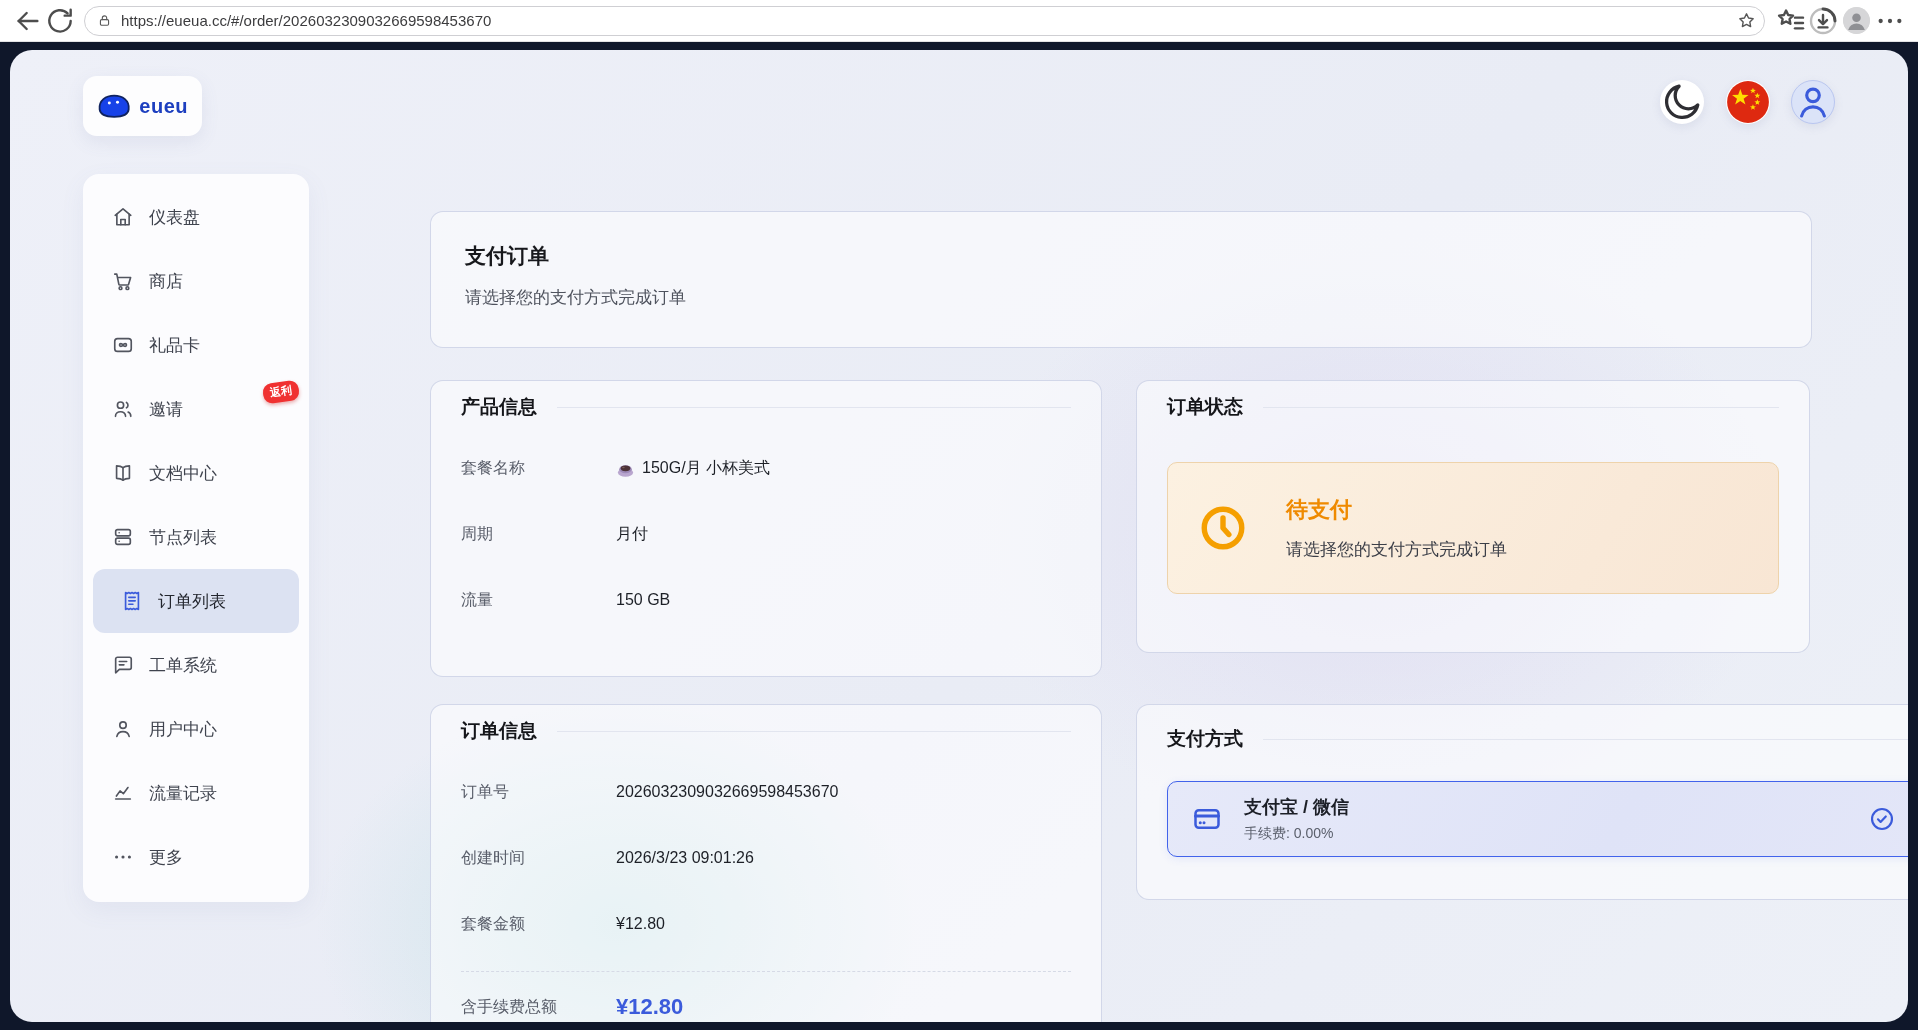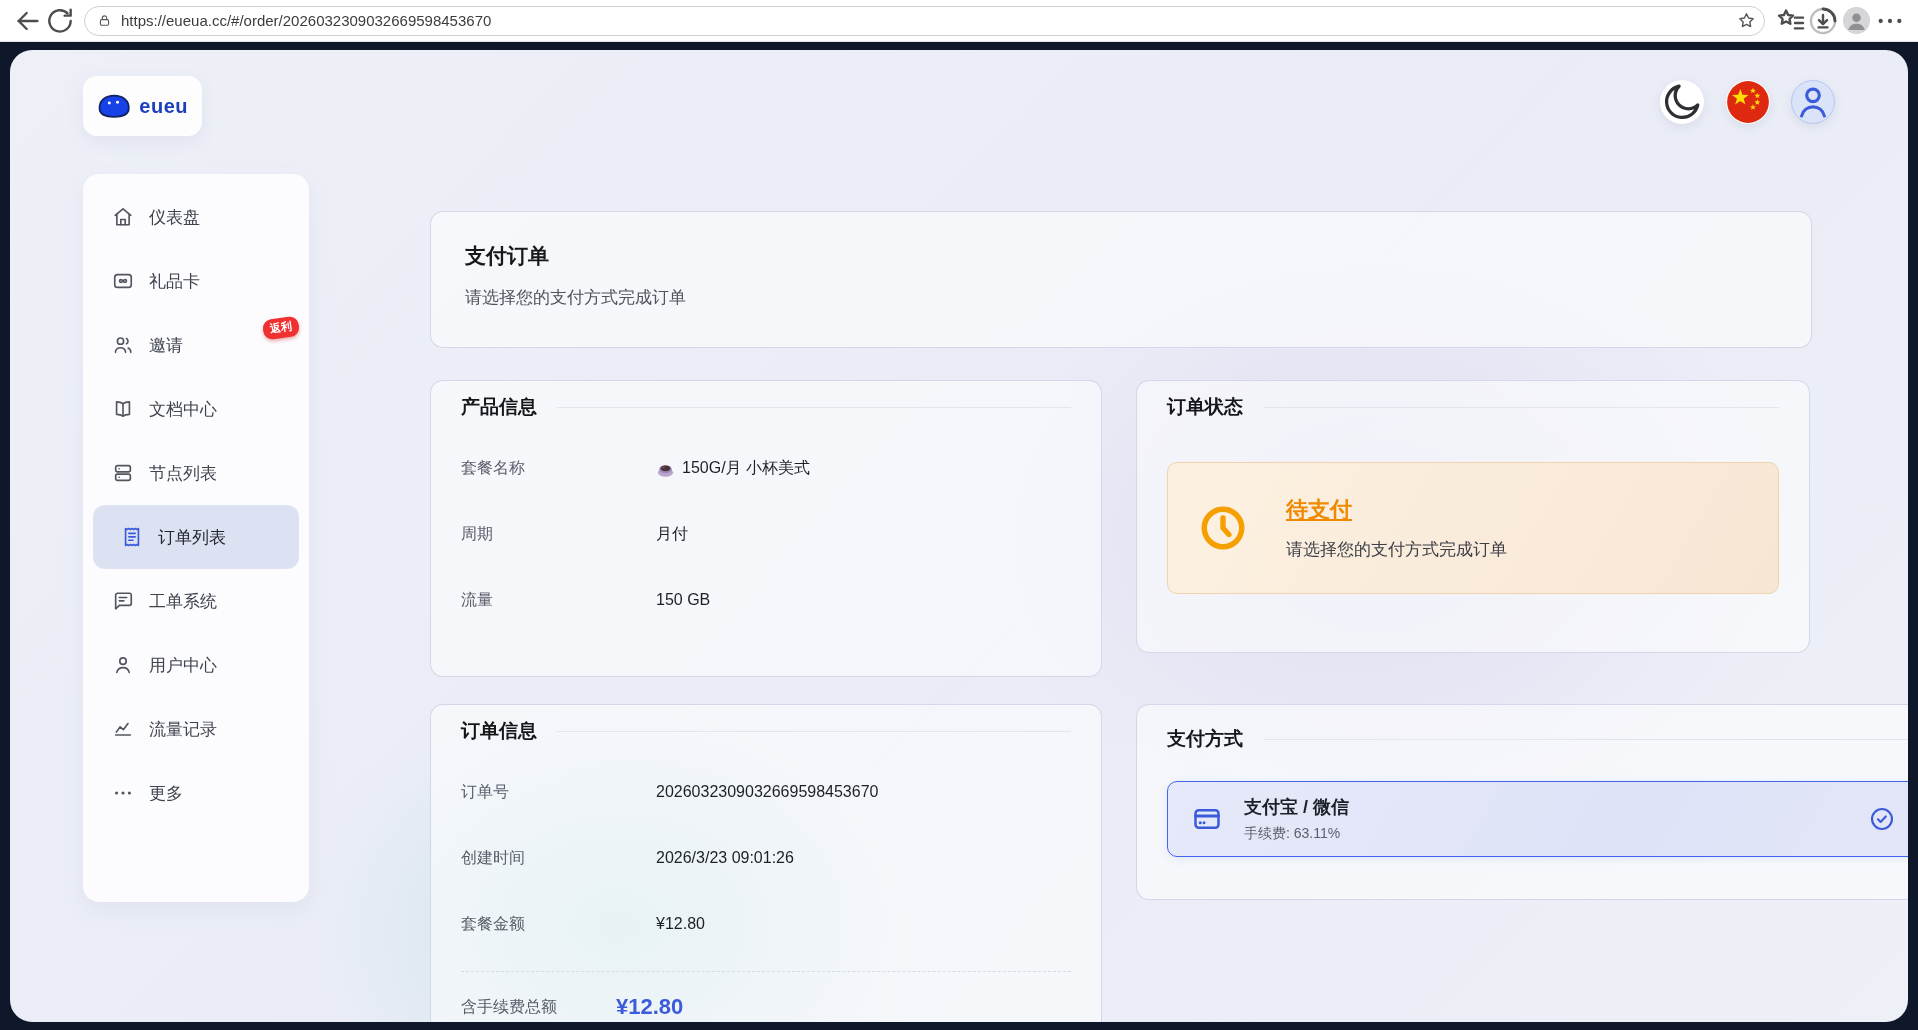--- a/index.html
+++ b/index.html
@@ -74,37 +74,37 @@
   .sec-head { display:flex; align-items:center;}
   .sec-title { font-size:19px; font-weight:bold; color:#15161a; line-height:28px; white-space:nowrap;}
   .sec-rule { flex:1; height:1px; background:#e2e5ef; margin-left:20px;}
 
   #product-card { left:420px; top:330px; width:672px; height:297px;}
   #order-card   { left:420px; top:654px; width:672px; height:430px;}
   #status-card  { left:1126px; top:330px; width:674px; height:273px;}
   #payment-card { left:1126px; top:654px; width:815px; height:196px; padding:20px 30px;}
 
   .rows { margin-top:14px;}
-  .info-row { height:66px; display:flex; align-items:center;gap:40px;}
+  .info-row { height:66px; display:flex; align-items:center;}
   .info-label { width:155px; font-size:16px; color:#585d69; flex:0 0 auto;}
   .info-value { font-size:16px; color:#1d2027; display:flex; align-items:center; gap:7px;}
   .info-value .cup { width:19px; height:19px; display:inline-flex;}
 
   #order-divider { border-top:1px dashed #d6dae6; margin-top:14px;}
   #total-row { height:70px; display:flex; align-items:center;}
   #total-label { width:155px; font-size:16px; color:#585d69;}
   #total-value { font-size:22px; font-weight:bold; color:#3b5bdb;}
 
   
   #status-alert { margin-top:41px; height:132px; border-radius:10px; display:flex; align-items:center;
     padding:0 30px; border:1px solid #eed3ab;
     background:linear-gradient(120deg,#fcf1e1 0%,#f9e9d8 70%,#f8e6d4 100%);}
   #clock-icon { width:50px; height:50px; color:#f59f00; flex:0 0 auto;}
   #status-texts { margin-left:38px;}
-  #status-badge { font-size:22px; font-weight:bold; color:#ef8a00;text-decoration:underline;}
+  #status-badge { font-size:22px; font-weight:bold; color:#ef8a00;}
   #status-desc { font-size:17px; color:#3c3f48; margin-top:13px;}
 
   
   #pay-option { margin-top:28px; height:76px; border:1.6px solid #4263eb; border-radius:10px;
     display:flex; align-items:center; padding:0 24px; cursor:pointer;
     background:linear-gradient(120deg,#e6e9f9 0%,#dfe3f7 60%,#e3e6f8 100%);
     box-shadow:0 2px 8px rgba(66,99,235,.10);}
   #pay-option .pm-icon { width:30px; height:30px; color:#3b5bdb; flex:0 0 auto;}
   #pm-texts { margin-left:22px;}
   #pm-name { font-size:18px; font-weight:bold; color:#1c1f27;}
@@ -246,20 +246,30 @@
                 <path d="M3.5 10.2 12 3.2l8.5 7"></path>
                 <path d="M5.3 9v11.5h13.4V9"></path>
                 <path d="M9.6 20.5v-5.8h4.8v5.8"></path>
               </svg>
             </span>
             <span class="s-label">仪表盘</span>
           </div>
           <div class="side-item">
             <span class="s-icon">
               <svg viewBox="0 0 24 24" fill="none" stroke="currentColor" stroke-width="1.8" stroke-linecap="round" stroke-linejoin="round" style="width:100%;height:100%">
+                <circle cx="9.3" cy="19.8" r="1.5"></circle>
+                <circle cx="16.8" cy="19.8" r="1.5"></circle>
+                <path d="M3 4.5h2.2l2.3 11.1a1 1 0 0 0 1 .8h8.6a1 1 0 0 0 1-.8L20.3 8.2H6.1"></path>
+              </svg>
+            </span>
+            <span class="s-label">商店</span>
+          </div>
+          <div class="side-item">
+            <span class="s-icon">
+              <svg viewBox="0 0 24 24" fill="none" stroke="currentColor" stroke-width="1.8" stroke-linecap="round" stroke-linejoin="round" style="width:100%;height:100%">
                 <rect x="3" y="5" width="18" height="14" rx="3"></rect>
                 <path d="M12 12c-1.3-1.9-3.8-1.9-3.8 0s2.5 1.9 3.8 0c1.3 1.9 3.8 1.9 3.8 0s-2.5-1.9-3.8 0Z"></path>
               </svg>
             </span>
             <span class="s-label">礼品卡</span>
           </div>
           <div class="side-item">
             <span class="s-icon">
               <svg viewBox="0 0 24 24" fill="none" stroke="currentColor" stroke-width="1.8" stroke-linecap="round" stroke-linejoin="round" style="width:100%;height:100%">
                 <circle cx="9.3" cy="7.8" r="3.4"></circle>
@@ -442,21 +452,21 @@
           <span class="pm-icon" style="display: flex;">
               <svg viewBox="0 0 24 24" fill="none" stroke="currentColor" stroke-width="1.8" stroke-linecap="round" stroke-linejoin="round" style="width:100%;height:100%">
                 <rect x="2.8" y="5" width="18.4" height="14" rx="2.6" stroke-width="2"></rect>
                 <path d="M2.8 9.6h18.4" stroke-width="2.4"></path>
                 <path d="M6.6 15h.01" stroke-width="2.4"></path>
                 <path d="M9.6 15h.01" stroke-width="2.4"></path>
               </svg>
             </span>
           <div id="pm-texts">
             <div id="pm-name">支付宝 / 微信</div>
-            <div id="pm-fee">手续费: 63.11%</div>
+            <div id="pm-fee">手续费: 0.00%</div>
           </div>
           <span id="pm-check" style="display: flex;">
               <svg viewBox="0 0 24 24" fill="none" stroke="currentColor" stroke-width="1.8" stroke-linecap="round" stroke-linejoin="round" style="width:100%;height:100%">
                 <circle cx="12" cy="12" r="9.2" stroke-width="2"></circle>
                 <path d="M8.3 12.3l2.4 2.4 4.8-5" stroke-width="2"></path>
               </svg>
             </span>
         </div>
       </div>
 

